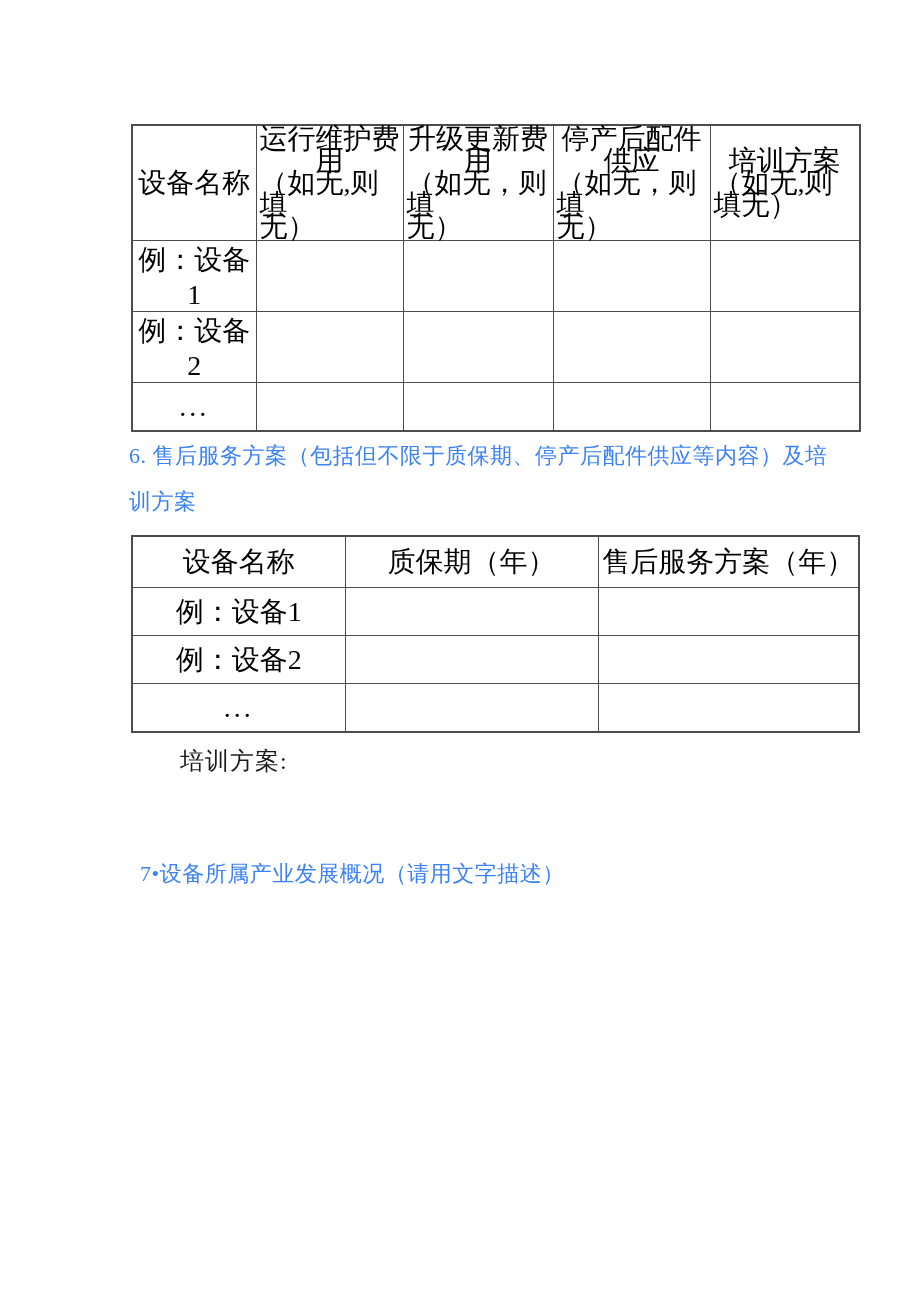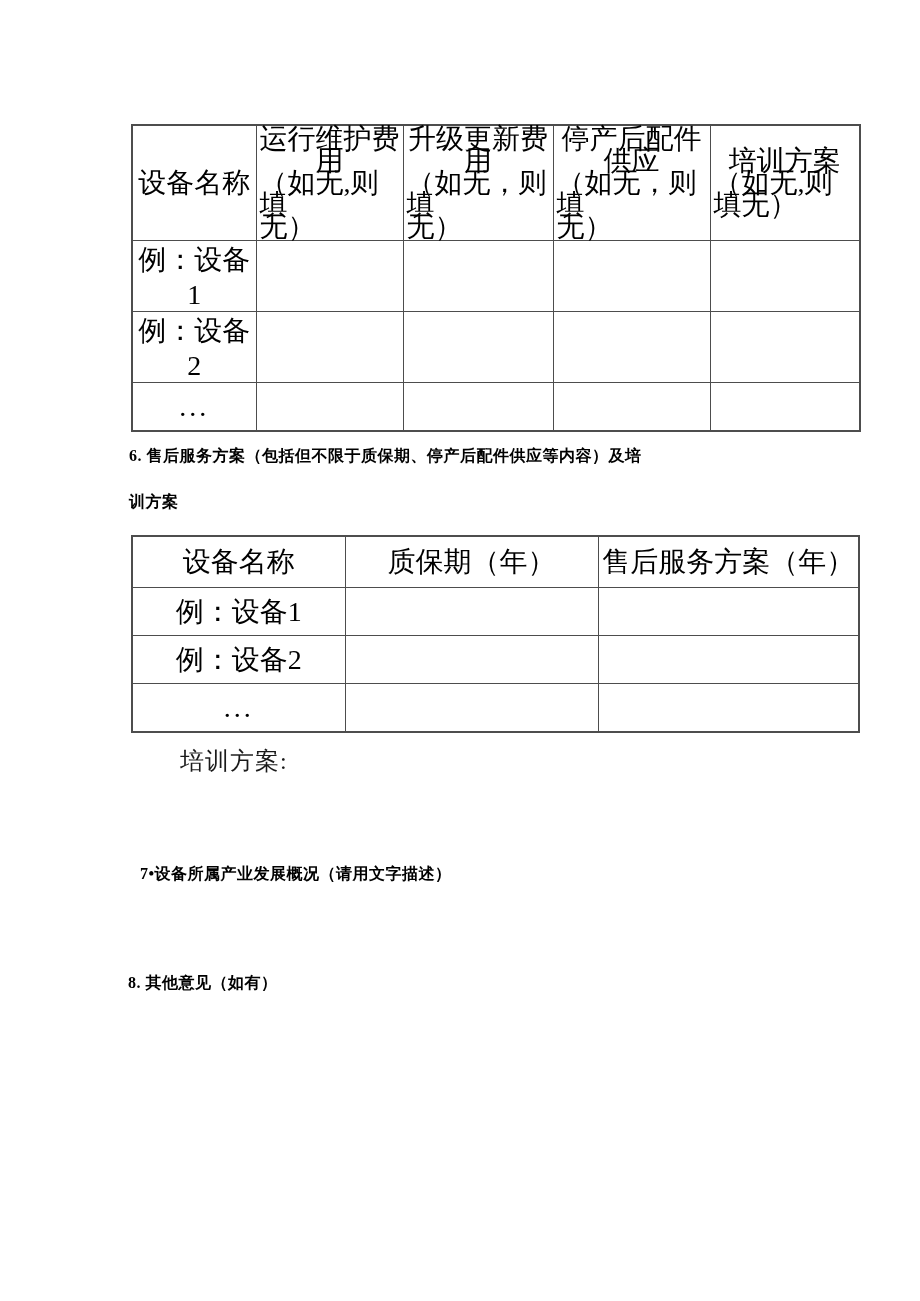--- a/index.html
+++ b/index.html
@@ -42,25 +42,24 @@
   }
   .name-hd { text-align: center; vertical-align: middle; }
   .dots { letter-spacing: 3px; }
   
   #service-table { left: 131px; top: 535px; width: 727px; }
   #service-table thead th { height: 50px; vertical-align: middle; text-align: center; }
   #service-table tbody td { height: 47px; vertical-align: middle; text-align: center; }
   
   .sec-heading {
     position: absolute;
-    font-size: 16px;
+    font-size: 22px;
     letter-spacing: 0.5px;
     white-space: pre-line;
-    color: #000000;
-    font-weight: bold;
+    color: #3b82f6;
   }
   #sec6-heading { left: 129px; top: 433px; width: 790px; line-height: 46px; }
   #training-label { position: absolute; left: 180px; top: 749px; font-size: 24px; line-height: 24px; letter-spacing: 1px; }
   #sec7-heading { left: 140px; top: 862px; line-height: 24px; }
   #sec8-heading { left: 128px; top: 971px; line-height: 24px; }
 </style>
 </head>
 <body>
 
 <div class="page">
@@ -164,15 +163,14 @@
         <td></td>
         <td></td>
       </tr>
     </tbody>
   </table>
 
   <div id="training-label">培训方案:</div>
 
   <div class="sec-heading" id="sec7-heading">7•设备所属产业发展概况（请用文字描述）</div>
 
-  <div class="sec-heading" id="sec8-heading">8. 其他意见（如有）</div>
 
 </div>
 
 </body></html>

